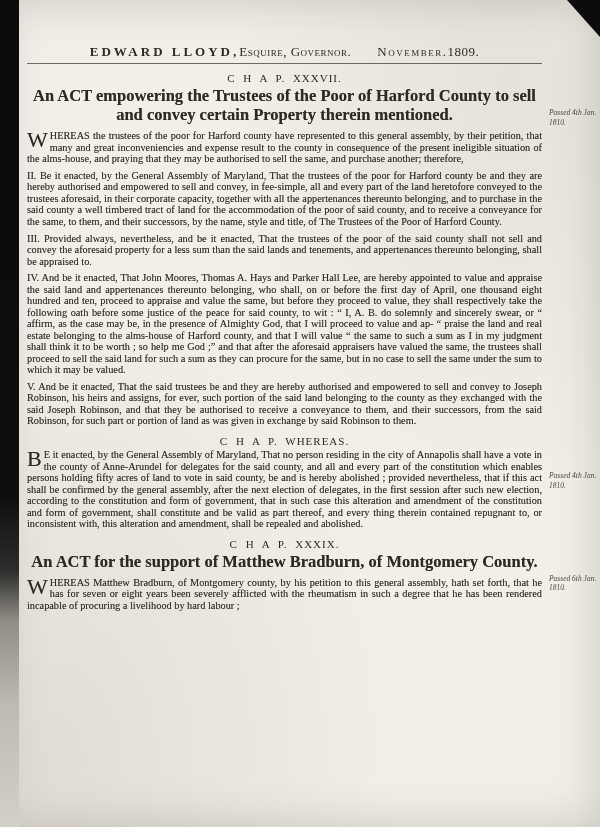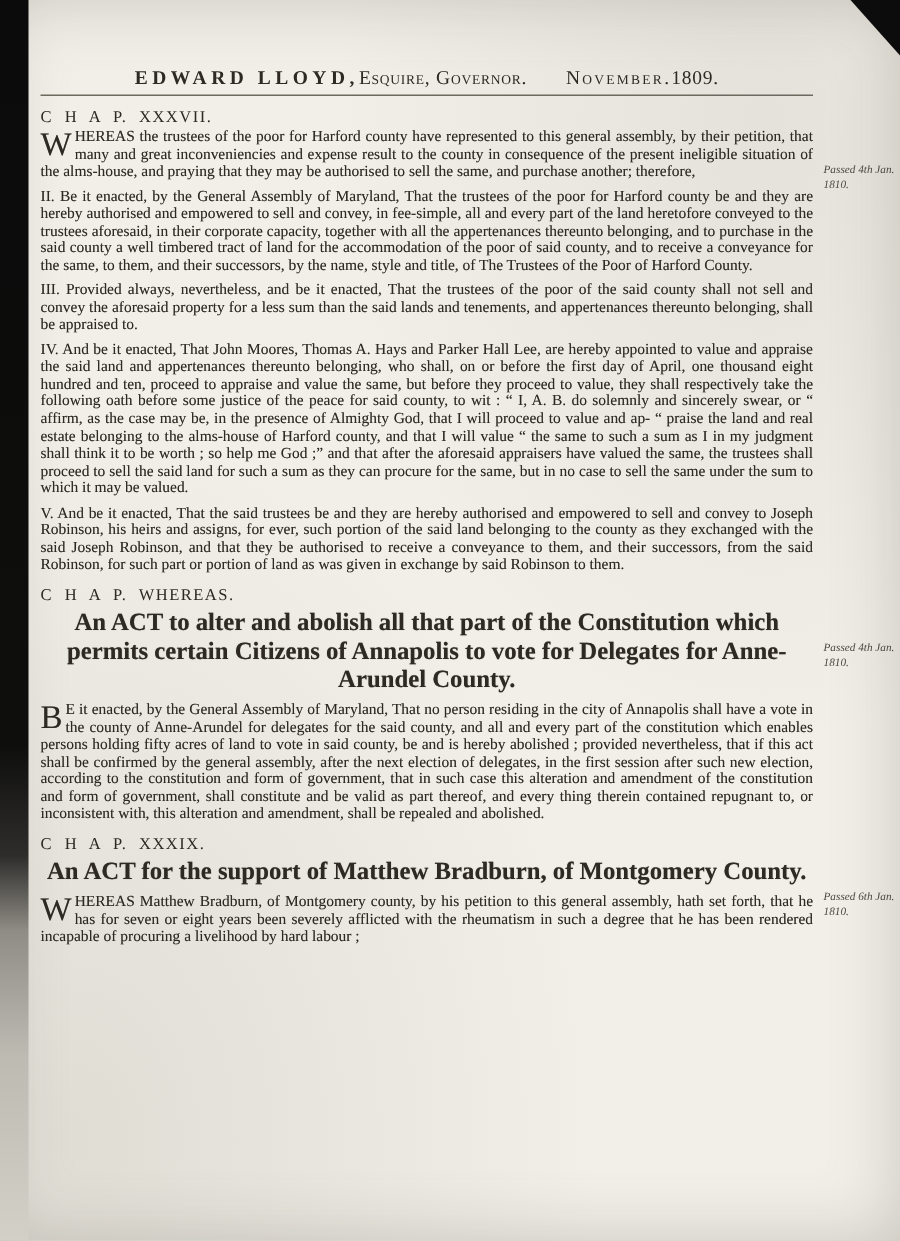--- a/index.html
+++ b/index.html
@@ -40,21 +40,21 @@
     border-bottom:1px solid #6e695f;
     margin-bottom:6px;
     font-size:13px; white-space:nowrap;
   }
   .gov-name { font-weight:bold; letter-spacing:3px; }
   .gov-title { font-variant:small-caps; letter-spacing:.5px; }
   .head-month { font-variant:small-caps; letter-spacing:1.5px;margin-left:26px; }
   .head-year { letter-spacing:.5px; }
   .chapter { position:relative; }
   .chap-head {
-    text-align:left; font-size:11px;
+    text-align:center; font-size:11px;
     letter-spacing:1px; word-spacing:4px;
     margin:8px 0 2px 0;
   }
   .act-title {
     text-align:center;
     font-size:16.5px; font-weight:600; line-height:1.16;
     margin:1px 2px 6px 2px;
     text-shadow:0 0 .5px rgba(45,40,33,.55);
   }
   .margin-note {
@@ -88,31 +88,31 @@
     <header class="running-head">
       <span class="gov-name">EDWARD LLOYD,</span>
       <span class="gov-title">Esquire, Governor.</span>
       <span class="head-month">November.</span>
       <span class="head-year">1809.</span>
     </header>
 
     <section class="chapter">
       <div class="chap-head">C H A P. XXXVII.</div>
       <div class="margin-note">Passed 4th Jan. 1810.</div>
+      <div class="act-title">An ACT empowering the Trustees of the Poor of Harford County to sell and convey certain Property therein mentioned.</div>
       <p class="body-para dropcap">WHEREAS the trustees of the poor for Harford county have represented to this general assembly, by their petition, that many and great inconveniencies and expense result to the county in consequence of the present ineligible situation of the alms-house, and praying that they may be authorised to sell the same, and purchase another; therefore,</p>
       <p class="body-para">II. Be it enacted, by the General Assembly of Maryland, That the trustees of the poor for Harford county be and they are hereby authorised and empowered to sell and convey, in fee-simple, all and every part of the land heretofore conveyed to the trustees aforesaid, in their corporate capacity, together with all the appertenances thereunto belonging, and to purchase in the said county a well timbered tract of land for the accommodation of the poor of said county, and to receive a conveyance for the same, to them, and their successors, by the name, style and title, of The Trustees of the Poor of Harford County.</p>
       <p class="body-para">III. Provided always, nevertheless, and be it enacted, That the trustees of the poor of the said county shall not sell and convey the aforesaid property for a less sum than the said lands and tenements, and appertenances thereunto belonging, shall be appraised to.</p>
       <p class="body-para">IV. And be it enacted, That John Moores, Thomas A. Hays and Parker Hall Lee, are hereby appointed to value and appraise the said land and appertenances thereunto belonging, who shall, on or before the first day of April, one thousand eight hundred and ten, proceed to appraise and value the same, but before they proceed to value, they shall respectively take the following oath before some justice of the peace for said county, to wit : “ I, A. B. do solemnly and sincerely swear, or “ affirm, as the case may be, in the presence of Almighty God, that I will proceed to value and ap- “ praise the land and real estate belonging to the alms-house of Harford county, and that I will value “ the same to such a sum as I in my judgment shall think it to be worth ; so help me God ;” and that after the aforesaid appraisers have valued the same, the trustees shall proceed to sell the said land for such a sum as they can procure for the same, but in no case to sell the same under the sum to which it may be valued.</p>
       <p class="body-para">V. And be it enacted, That the said trustees be and they are hereby authorised and empowered to sell and convey to Joseph Robinson, his heirs and assigns, for ever, such portion of the said land belonging to the county as they exchanged with the said Joseph Robinson, and that they be authorised to receive a conveyance to them, and their successors, from the said Robinson, for such part or portion of land as was given in exchange by said Robinson to them.</p>
     </section>
 
     <section class="chapter">
       <div class="chap-head">C H A P. WHEREAS.</div>
       <div class="margin-note">Passed 4th Jan. 1810.</div>
-      <div class="act-title">An ACT to alter and abolish all that part of the Constitution which permits certain Citizens of Annapolis to vote for Delegates for Anne-Arundel County.</div>
       <p class="body-para dropcap">BE it enacted, by the General Assembly of Maryland, That no person residing in the city of Annapolis shall have a vote in the county of Anne-Arundel for delegates for the said county, and all and every part of the constitution which enables persons holding fifty acres of land to vote in said county, be and is hereby abolished ; provided nevertheless, that if this act shall be confirmed by the general assembly, after the next election of delegates, in the first session after such new election, according to the constitution and form of government, that in such case this alteration and amendment of the constitution and form of government, shall constitute and be valid as part thereof, and every thing therein contained repugnant to, or inconsistent with, this alteration and amendment, shall be repealed and abolished.</p>
     </section>
 
     <section class="chapter">
       <div class="chap-head">C H A P. XXXIX.</div>
       <div class="margin-note">Passed 6th Jan. 1810.</div>
       <div class="act-title">An ACT for the support of Matthew Bradburn, of Montgomery County.</div>
       <p class="body-para dropcap">WHEREAS Matthew Bradburn, of Montgomery county, by his petition to this general assembly, hath set forth, that he has for seven or eight years been severely afflicted with the rheumatism in such a degree that he has been rendered incapable of procuring a livelihood by hard labour ;</p>
     </section>
 

